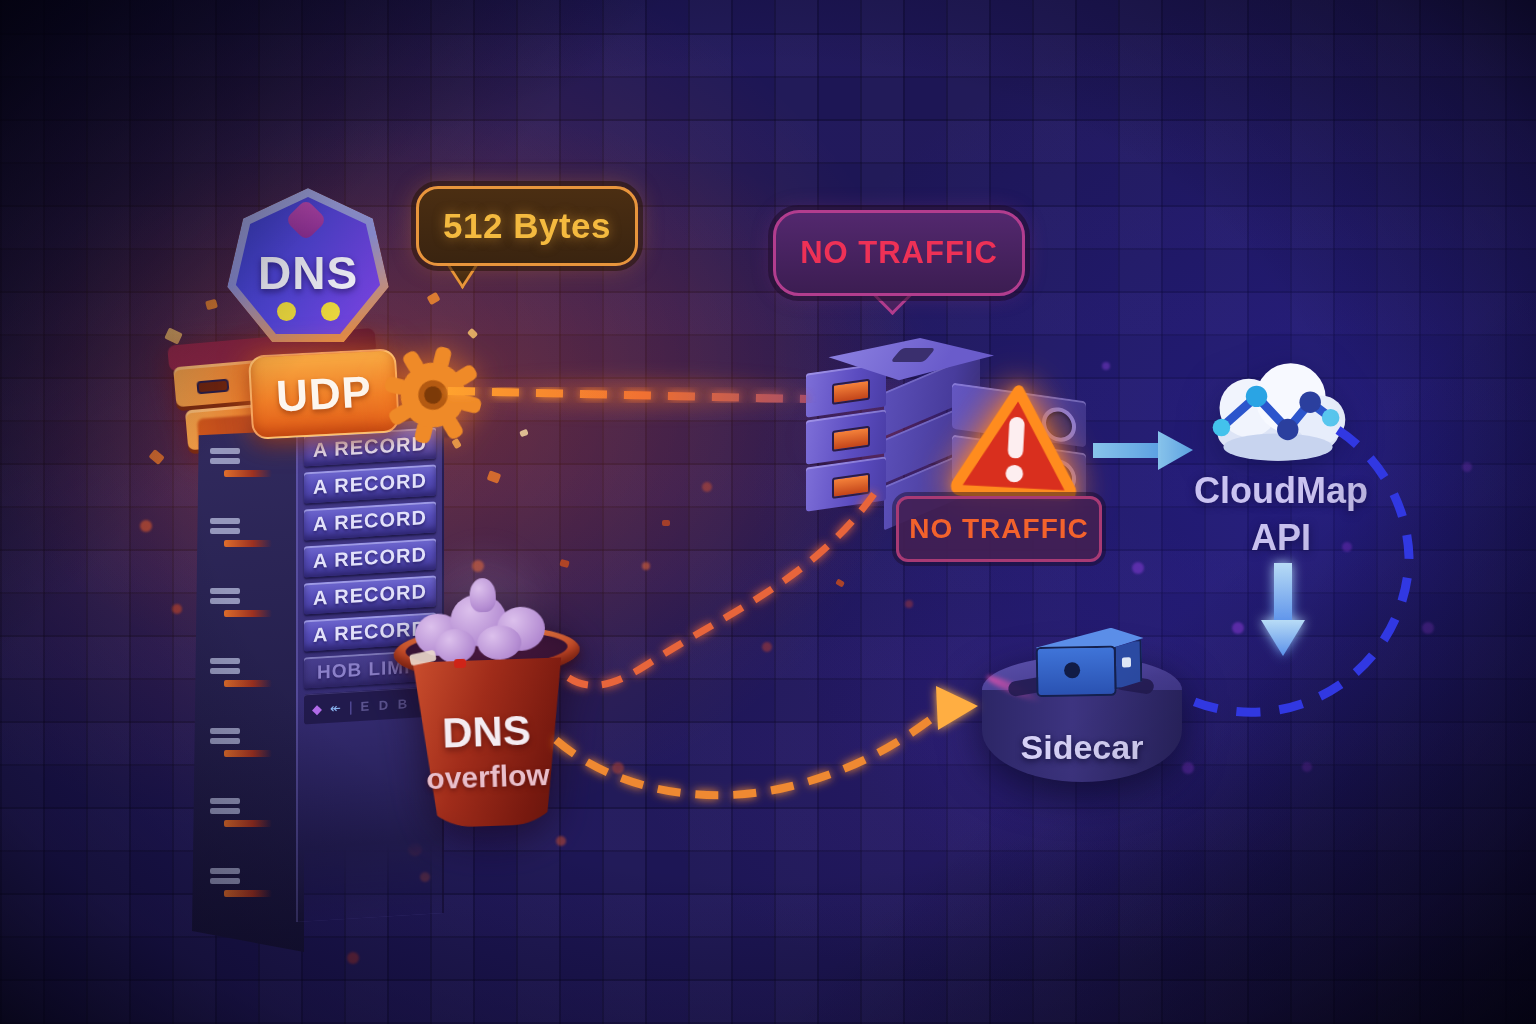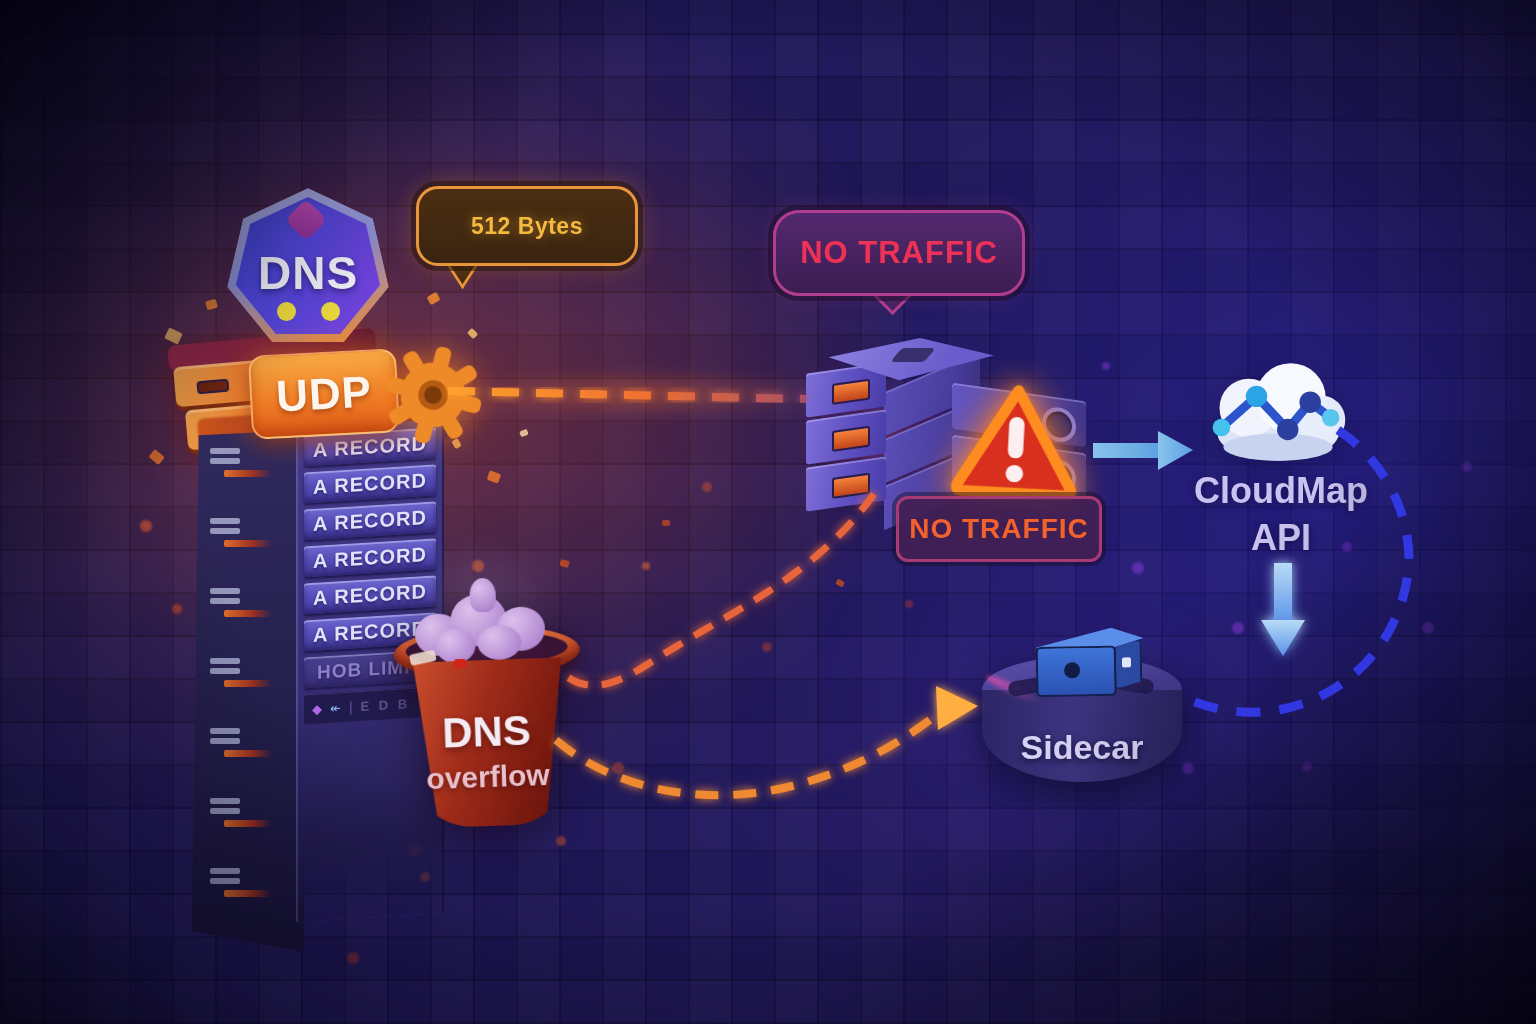--- a/index.html
+++ b/index.html
@@ -56,21 +56,21 @@
     border:2px solid rgba(255,210,150,.55);
     box-shadow:0 0 30px rgba(255,120,25,.6), 0 8px 16px rgba(60,10,30,.5), inset 0 -6px 12px rgba(160,50,10,.5);
     display:flex;align-items:center;justify-content:center;}
   #udp-box .label{font-size:44px;font-weight:bold;color:#fdf6ee;letter-spacing:1px;text-shadow:0 3px 5px rgba(140,50,10,.6);}
   #gear{left:384px;top:346px;width:98px;height:98px;transform:rotate(14deg);filter:drop-shadow(0 0 14px rgba(255,130,30,.6));}
   
   #bubble-512{left:416px;top:186px;width:216px;height:74px;border-radius:22px;
     background:linear-gradient(180deg,#4b2e12,#3a2410);
     border:3px solid #e8953c;box-shadow:0 0 0 5px rgba(35,18,8,.55), 0 0 24px rgba(240,140,40,.35);
     display:flex;align-items:center;justify-content:center;z-index:5;}
-  #bubble-512 .label{font-size:23px;font-weight:bold;color:#f4ba3f;letter-spacing:.5px;text-shadow:0 0 12px rgba(250,180,60,.5);}
+  #bubble-512 .label{font-size:35px;font-weight:bold;color:#f4ba3f;letter-spacing:.5px;text-shadow:0 0 12px rgba(250,180,60,.5);}
   #bubble-512-tail{left:448px;top:250px;width:26px;height:26px;transform:rotate(45deg) skew(12deg,12deg);
     background:#3f2811;border-right:3px solid #e8953c;border-bottom:3px solid #e8953c;z-index:4;}
   
   #rack-side{left:192px;top:430px;width:112px;height:522px;
     clip-path:polygon(6% 1%,100% 0%,100% 100%,0% 96%);
     background:linear-gradient(175deg,#312a5e 0%,#241f4c 55%,#171337 100%);}
   .vent{position:absolute;left:18px;width:70px;height:60px;}
   .vent .bar{width:30px;height:6px;border-radius:2px;background:#b8bede;opacity:.75;margin:4px 0;}
   .vent .led{width:48px;height:7px;margin-top:6px;margin-left:14px;border-radius:2px;filter:blur(.6px);
     background:linear-gradient(90deg,#ff7b24,#b13418 60%,transparent);opacity:.85;}

